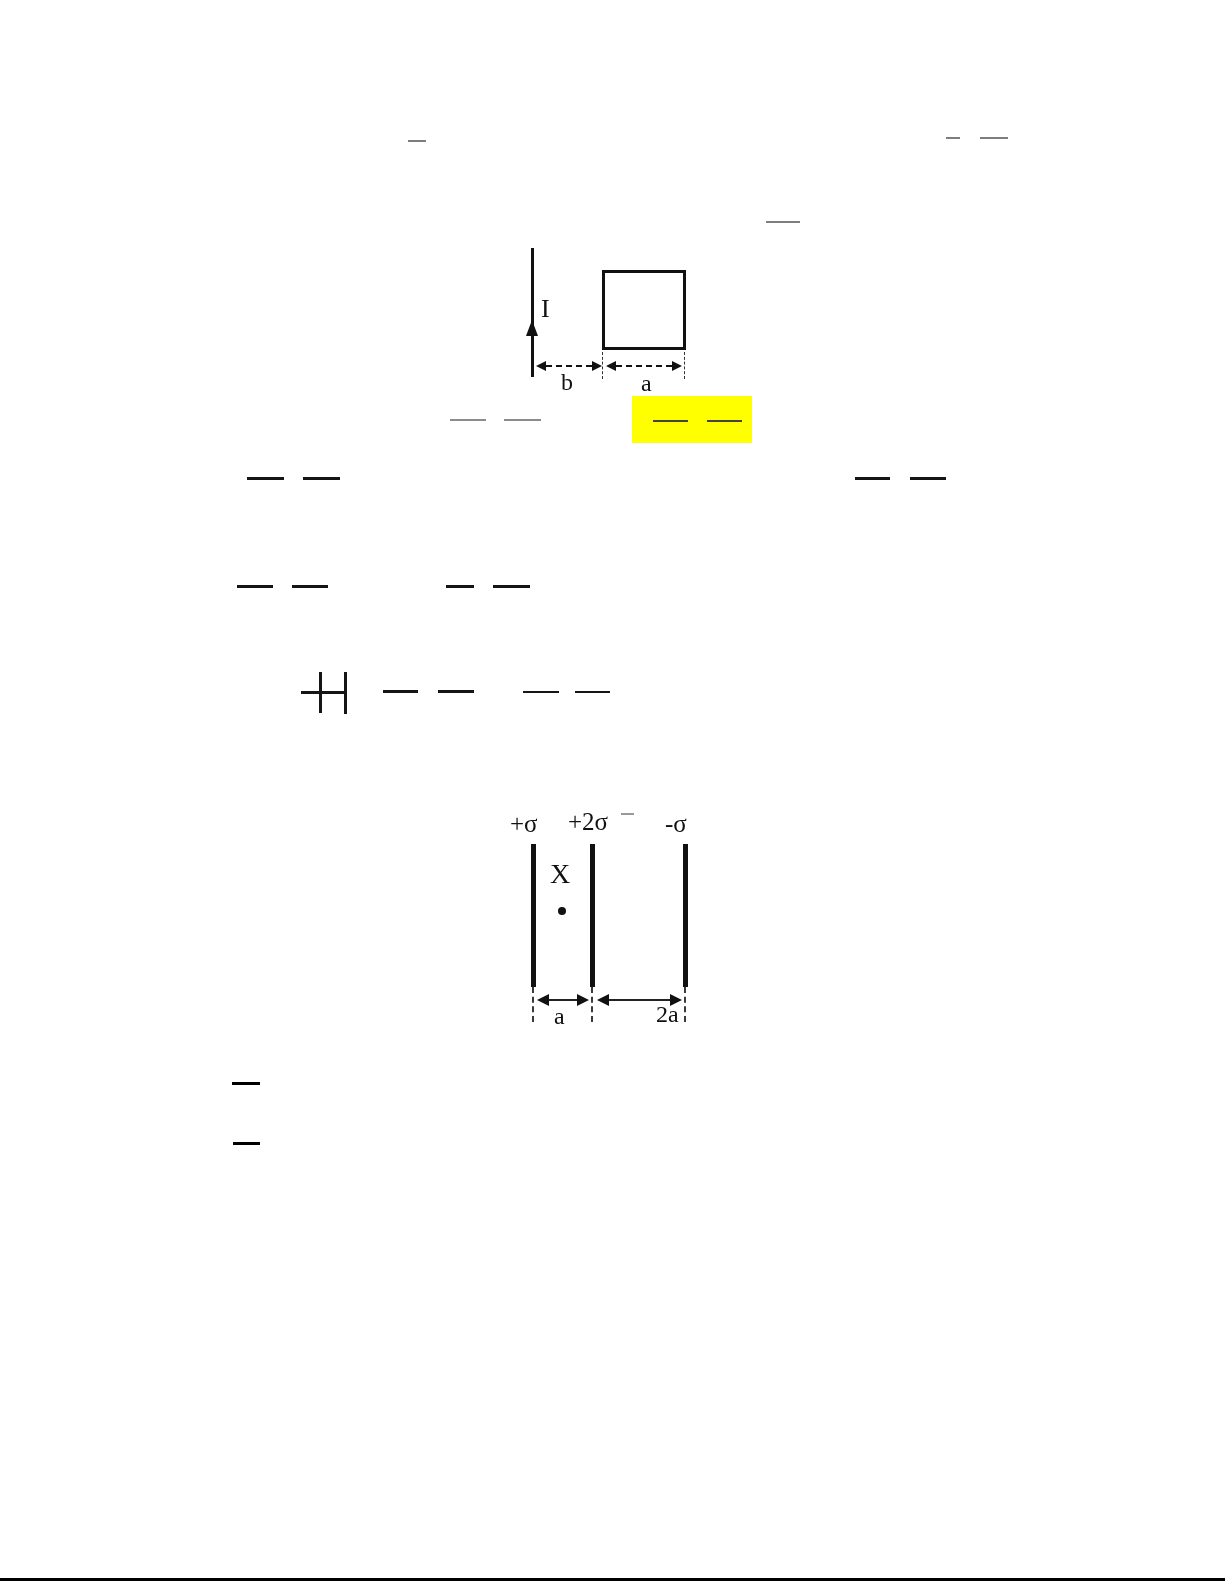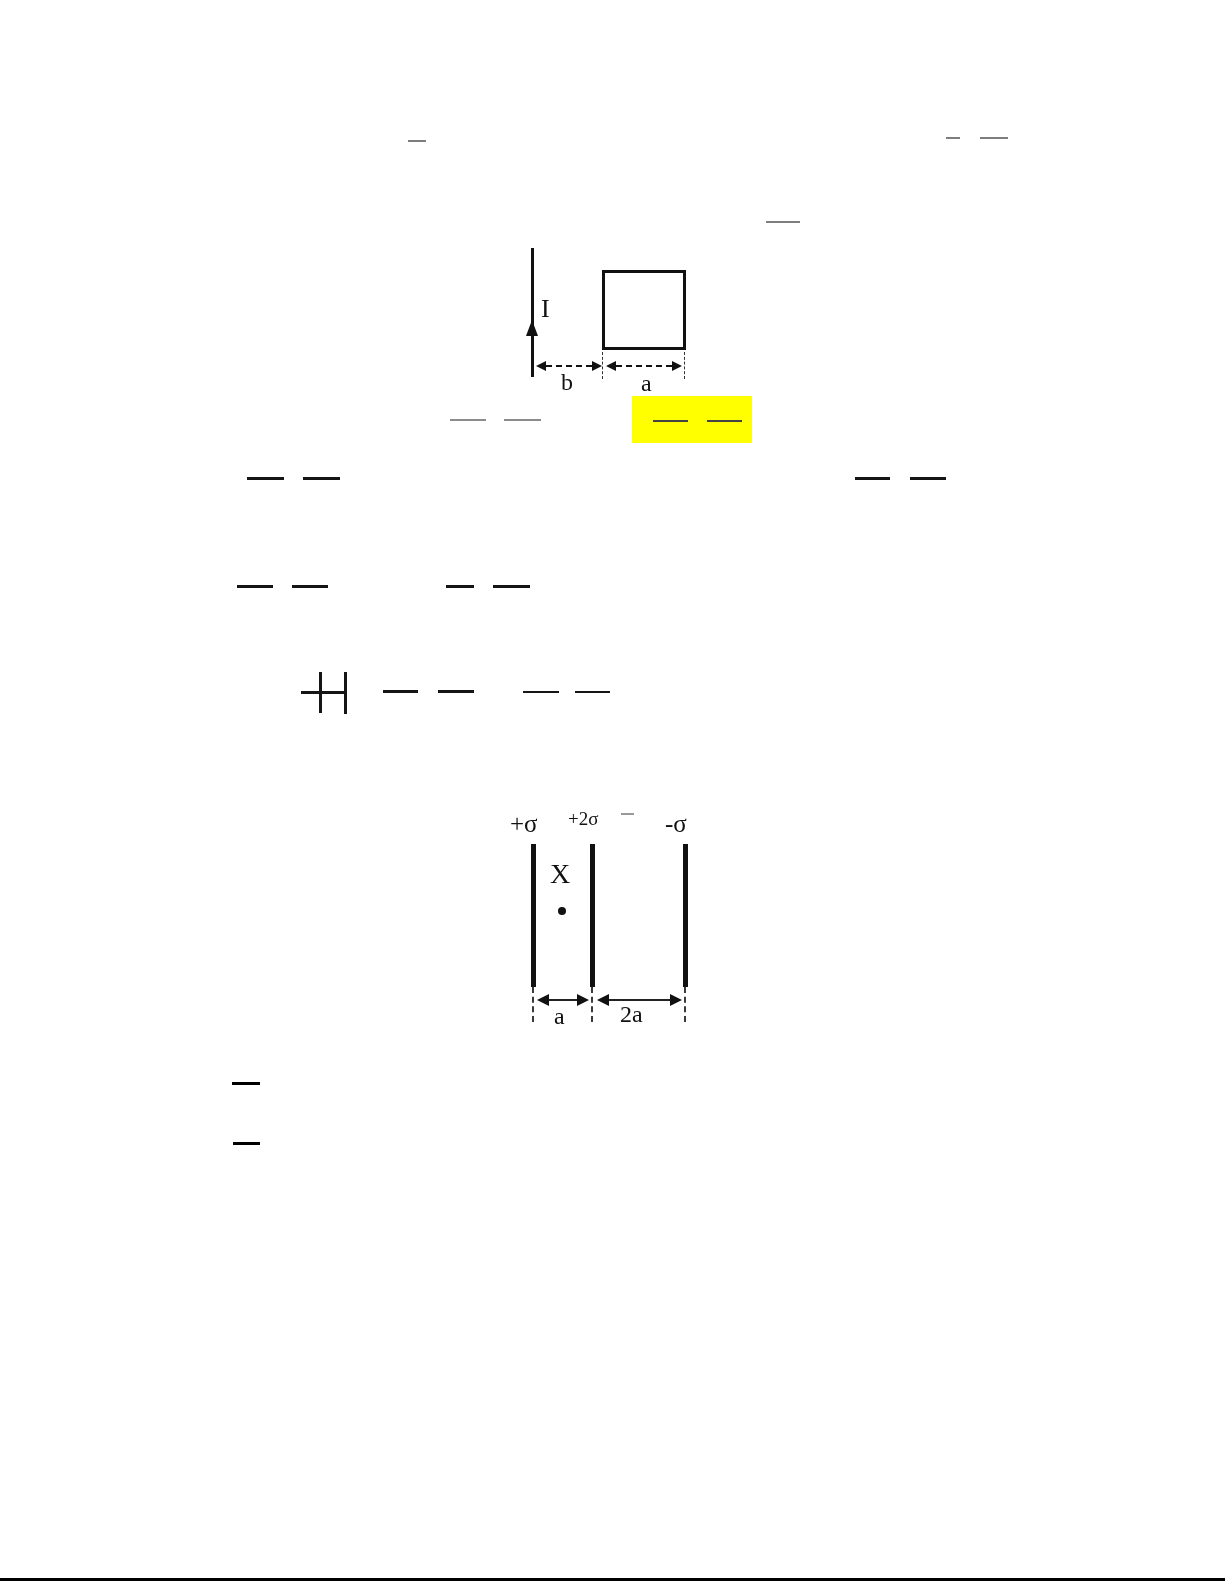--- a/index.html
+++ b/index.html
@@ -81,21 +81,21 @@
     </div>
 
     <div class="lbl" style="left:561px;top:370px;">b</div>
     <div class="lbl" style="left:641px;top:371px;">a</div>
   </div>
 
   <div class="highlight" style="background: rgb(255, 255, 0);"></div>
 
   <div>
     <div class="lbl" style="left:510px;top:811px;font-size:25px;">+σ</div>
-    <div class="lbl" style="left:568px;top:809px;font-size:19px;">+2σ</div>
+    <div class="lbl" style="left:568px;top:809px;font-size:25px;">+2σ</div>
     <div class="lbl" style="left:665px;top:811px;font-size:25px;">-σ</div>
 
     <div class="sheet" style="left:531px;top:844px;height:143px;"></div>
     <div class="sheet" style="left:590px;top:844px;height:143px;"></div>
     <div class="sheet" style="left:683px;top:844px;height:143px;"></div>
 
     <div class="lbl" style="left:550px;top:860px;font-size:28px;">X</div>
     <div class="dot" style="left:558px;top:907px;"></div>
 
     <div class="vdash2" style="left:532px;top:987px;height:35px;"></div>
@@ -107,21 +107,21 @@
       <div class="line solid"></div>
       <div class="ah-right"></div>
     </div>
     <div class="dim-arrow big" style="left:597px;top:994px;width:85px;">
       <div class="ah-left"></div>
       <div class="line solid"></div>
       <div class="ah-right"></div>
     </div>
 
     <div class="lbl" style="left:554px;top:1004px;">a</div>
-    <div class="lbl" style="left:620px;top:1002px;">2a</div>
+    <div class="lbl" style="left:656px;top:1002px;">2a</div>
   </div>
 
   <div id="marks-layer">
       <div class="hbar" style="left: 408px; top: 140px; width: 18px; height: 2px; background: rgb(125, 125, 125);"></div>
       <div class="hbar" style="left: 946px; top: 137px; width: 14px; height: 2px; background: rgb(125, 125, 125);"></div>
       <div class="hbar" style="left: 980px; top: 137px; width: 28px; height: 2px; background: rgb(125, 125, 125);"></div>
       <div class="hbar" style="left: 766px; top: 221px; width: 34px; height: 2px; background: rgb(125, 125, 125);"></div>
       <div class="hbar" style="left: 450px; top: 419px; width: 36px; height: 2px; background: rgb(140, 140, 140);"></div>
       <div class="hbar" style="left: 504px; top: 419px; width: 37px; height: 2px; background: rgb(140, 140, 140);"></div>
       <div class="hbar" style="left: 653px; top: 420px; width: 35px; height: 2px; background: rgb(68, 68, 68);"></div>

